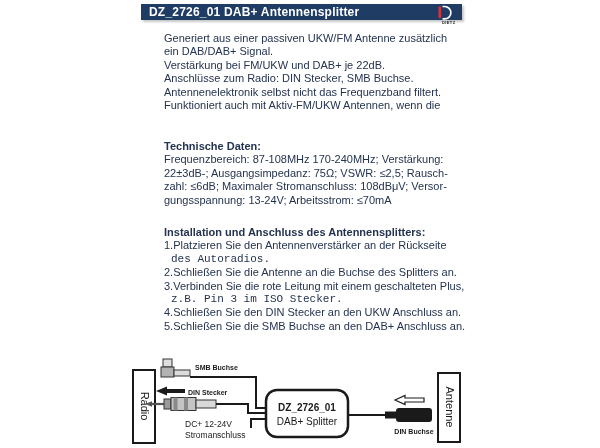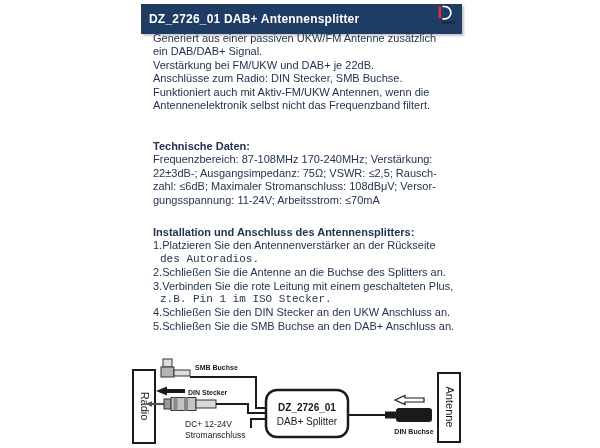--- a/index.html
+++ b/index.html
@@ -4,30 +4,30 @@
 <style>
   * { margin:0; padding:0; box-sizing:border-box; }
   html,body { background:#ffffff; }
   .page {
     position:relative; width:600px; height:448px;
     background:#ffffff; overflow:hidden;
     font-family:"Liberation Sans", sans-serif;
     color:#243350;
   }
   .header-bar {
-    position:absolute; left:141px; top:4px; width:321px; height:30px;
+    position:absolute; left:141px; top:4px; width:321px; height:16px;
     background:#1e3c64; display:flex; align-items:center;
     box-shadow:2px 2px 2px rgba(0,0,0,0.22);
   }
   .header-title {
     color:#ffffff; font-weight:bold; font-size:12px;
     padding-left:8px; letter-spacing:0.2px; white-space:nowrap;
   }
   .header-logo { position:absolute; right:3px; top:0; width:32px; height:22px; }
-  .textblock { position:absolute; left:153px; width:318px; }
+  .textblock { position:absolute; left:164px; width:318px; }
   .line { font-size:11px; line-height:13.4px; white-space:nowrap; }
   .line.bold { font-weight:bold; }
   .line.indent { padding-left:7px;font-family:Liberation Mono, monospace; }
   .desc   { top:32px; }
   .tech   { top:140px; }
   .inst   { top:226px; }
   .diagram { position:absolute; left:123px; top:355px; }
   svg text { font-family:"Liberation Sans", sans-serif; fill:#1a1a1a; }
 </style>
 </head>
@@ -42,39 +42,39 @@
       <path d="M15.5 2.5 h2.2 a6.2 6.2 0 0 1 0 12.4 h-2.2" fill="none" stroke="#ffffff" stroke-width="1.7"></path>
       <text x="15" y="19.6" font-size="4" font-weight="bold" fill="#ffffff" letter-spacing="0.4">DIETZ</text>
     </svg>
   </div>
 
   <div class="textblock desc">
     <div class="line">Generiert aus einer passiven UKW/FM Antenne zusätzlich</div>
     <div class="line">ein DAB/DAB+ Signal.</div>
     <div class="line">Verstärkung bei FM/UKW und DAB+ je 22dB.</div>
     <div class="line">Anschlüsse zum Radio: DIN Stecker, SMB Buchse.</div>
+    <div class="line">Antennenelektronik selbst nicht das Frequenzband filtert.</div>
     <div class="line">Funktioniert auch mit Aktiv-FM/UKW Antennen, wenn die</div>
-    <div class="line">Antennenelektronik selbst nicht das Frequenzband filtert.</div>
   </div>
 
   <div class="textblock tech">
     <div class="line bold">Technische Daten:</div>
     <div class="line">Frequenzbereich: 87-108MHz 170-240MHz; Verstärkung:</div>
     <div class="line">22±3dB-; Ausgangsimpedanz: 75Ω; VSWR: ≤2,5; Rausch-</div>
     <div class="line">zahl: ≤6dB; Maximaler Stromanschluss: 108dBμV; Versor-</div>
-    <div class="line">gungsspannung: 11-24V; Arbeitsstrom: ≤70mA</div>
+    <div class="line">gungsspannung: 13-24V; Arbeitsstrom: ≤70mA</div>
   </div>
 
   <div class="textblock inst">
     <div class="line bold">Installation und Anschluss des Antennensplitters:</div>
     <div class="line">1.Platzieren Sie den Antennenverstärker an der Rückseite</div>
     <div class="line indent">des Autoradios.</div>
     <div class="line">2.Schließen Sie die Antenne an die Buchse des Splitters an.</div>
     <div class="line">3.Verbinden Sie die rote Leitung mit einem geschalteten Plus,</div>
-    <div class="line indent">z.B. Pin 1 im ISO Stecker.</div>
+    <div class="line indent">z.B. Pin 3 im ISO Stecker.</div>
     <div class="line">4.Schließen Sie den DIN Stecker an den UKW Anschluss an.</div>
     <div class="line">5.Schließen Sie die SMB Buchse an den DAB+ Anschluss an.</div>
   </div>
 
   <svg class="diagram" width="345" height="93" viewBox="0 0 345 93">
 
     <g>
       <rect x="10" y="15" width="22" height="73" fill="#ffffff" stroke="#1a1a1a" stroke-width="2"></rect>
       <text x="21" y="51" transform="rotate(90 21 51)" text-anchor="middle" dominant-baseline="middle" font-size="11">Radio</text>
     </g>

